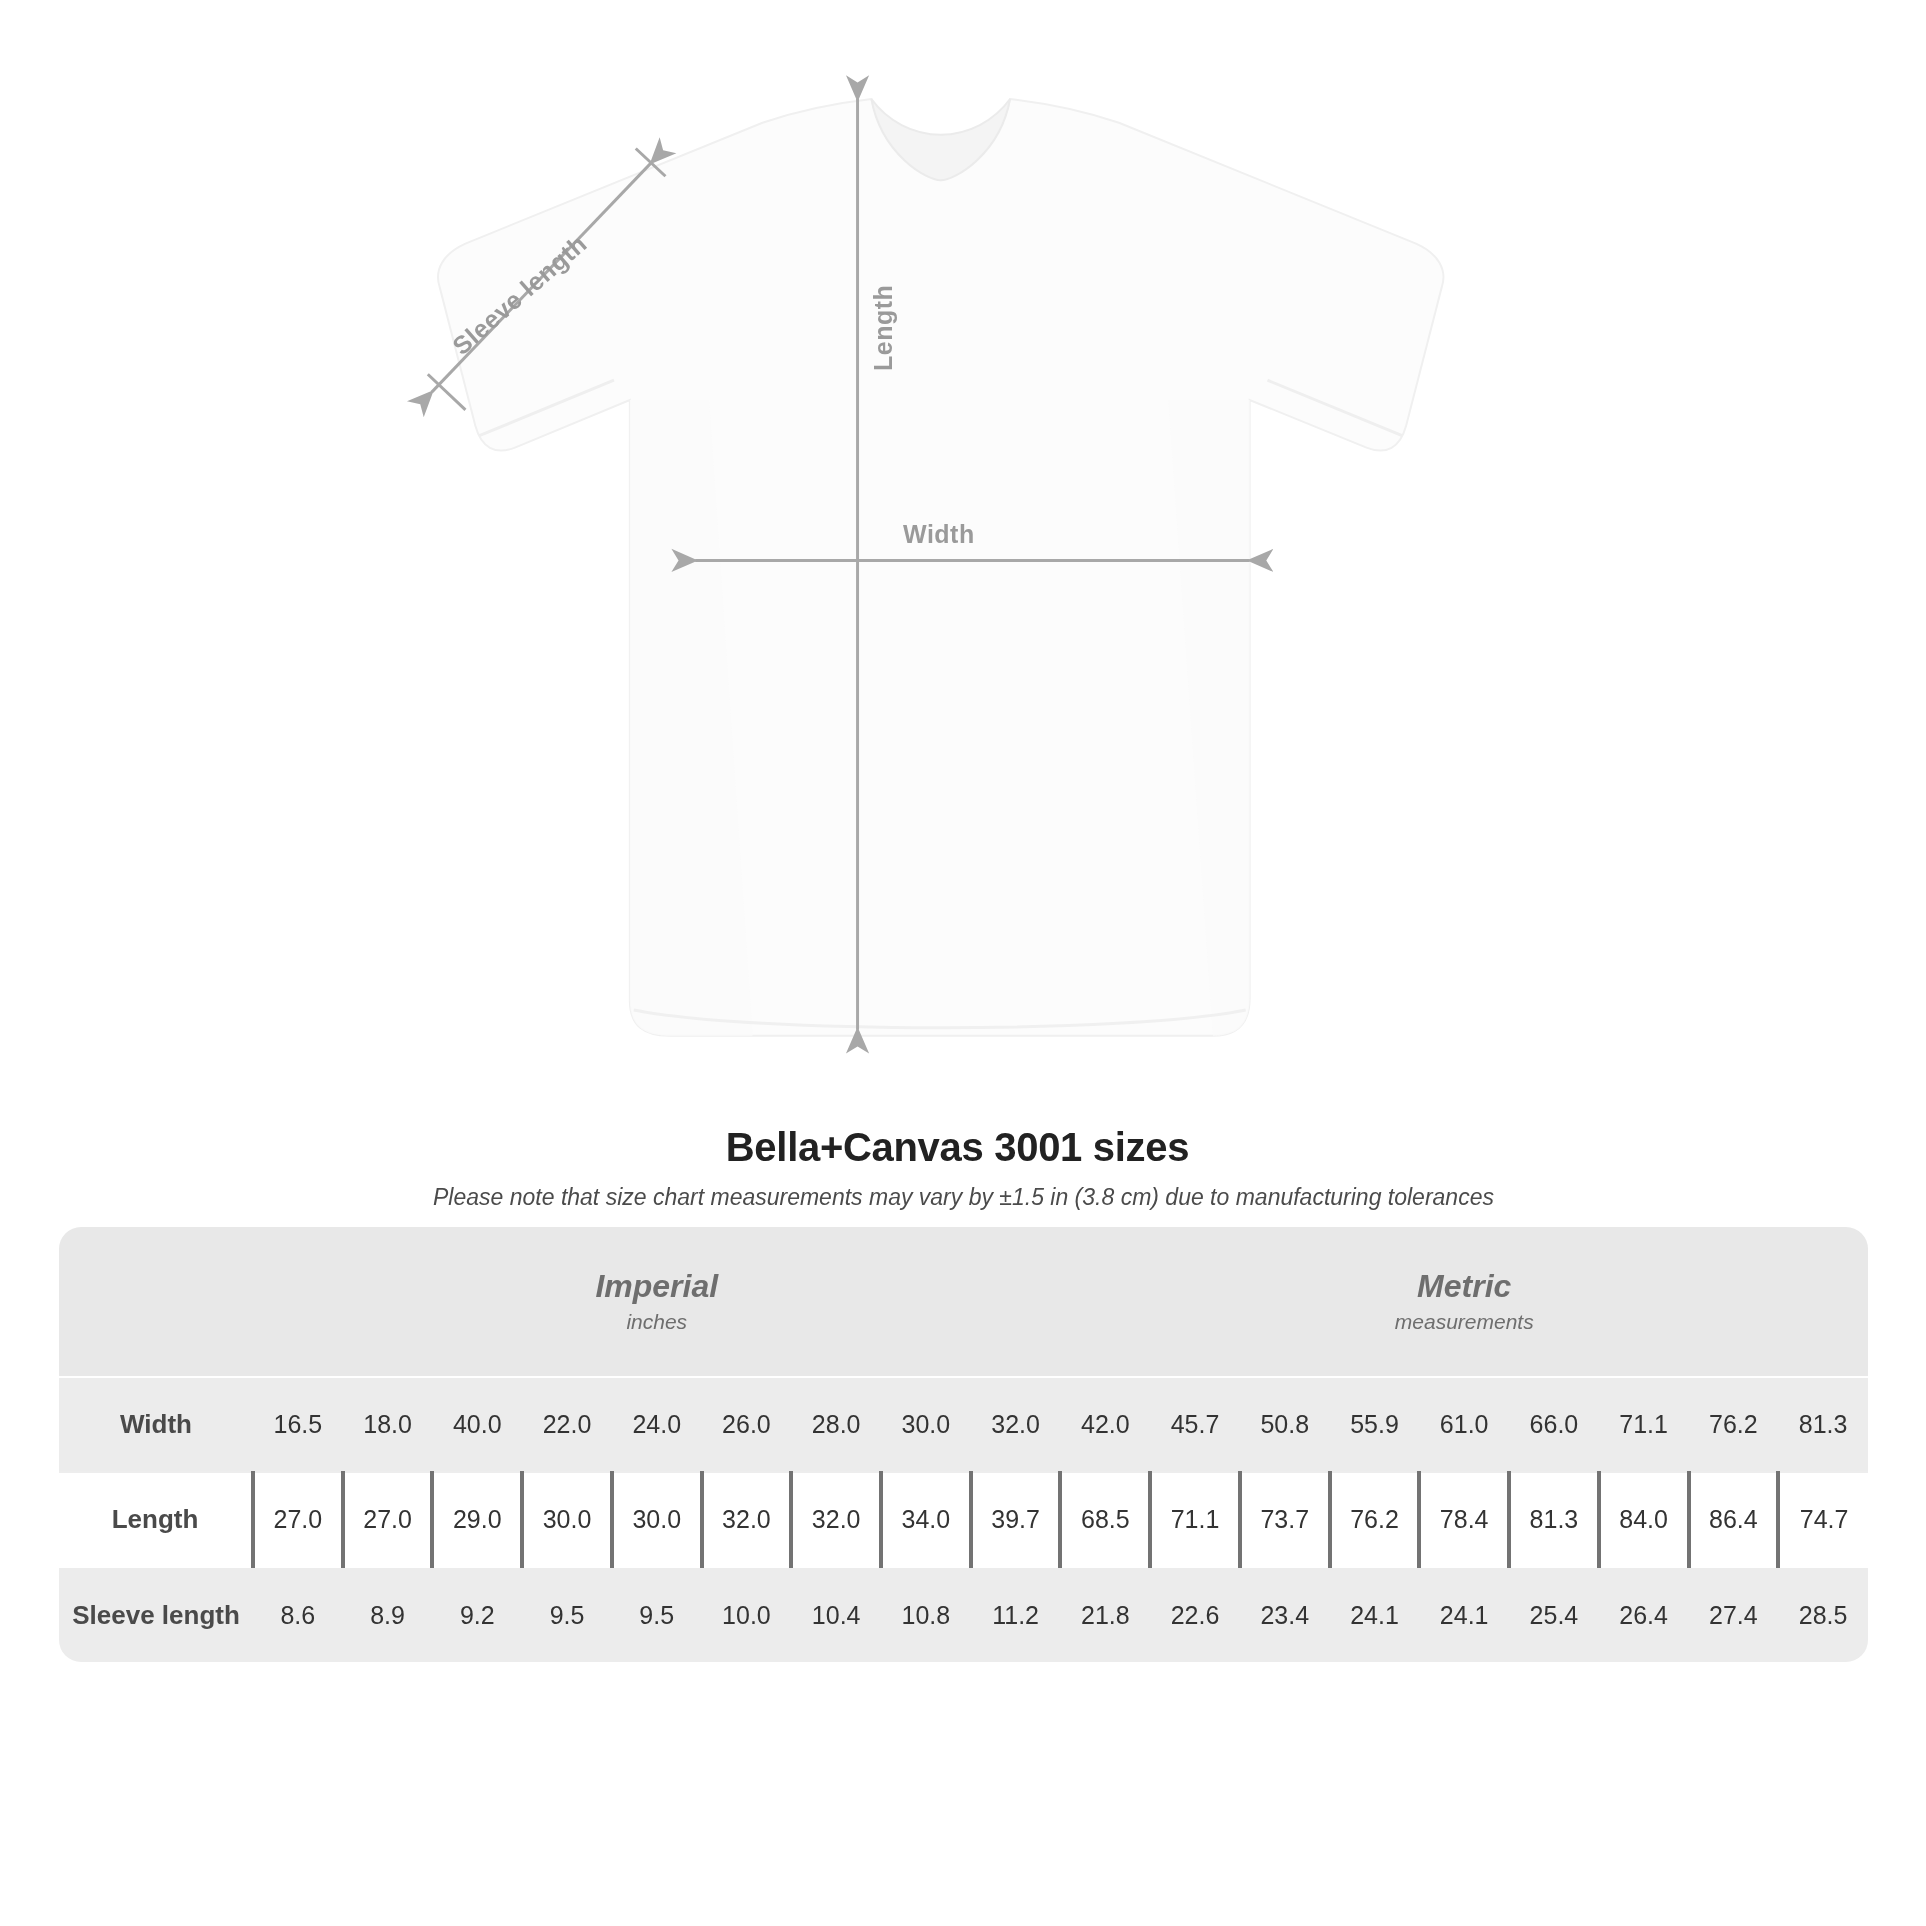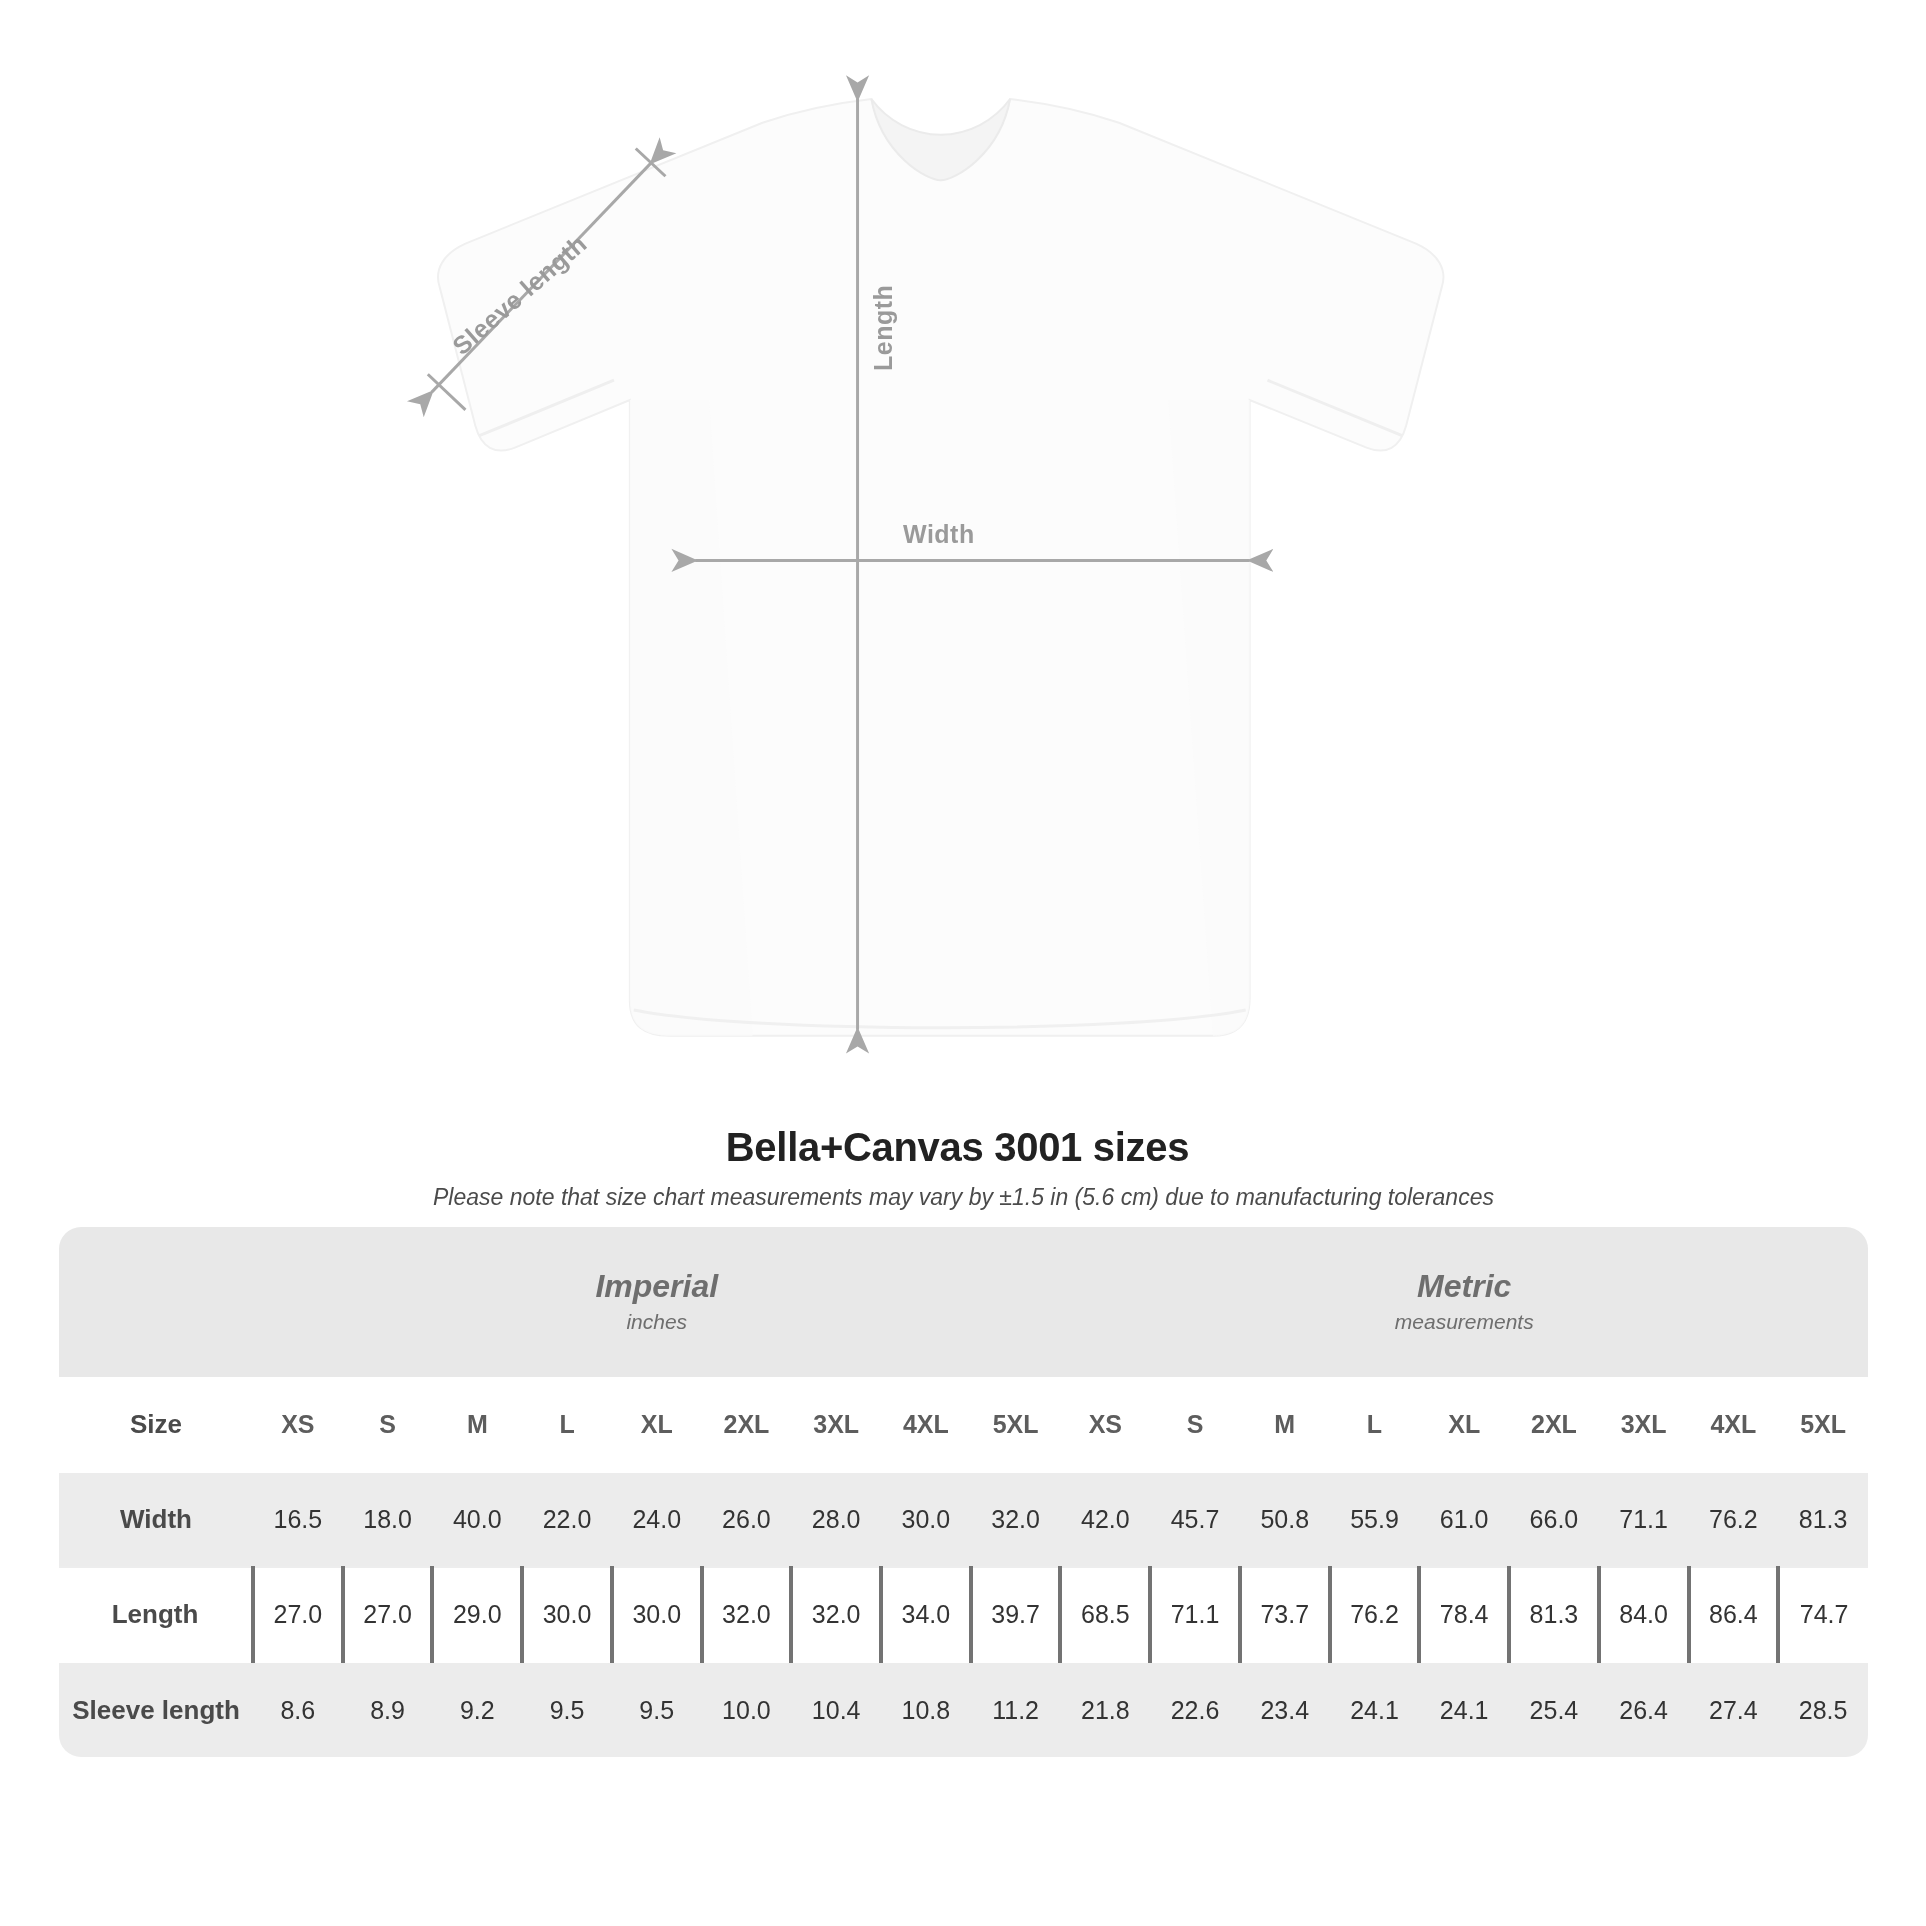--- a/index.html
+++ b/index.html
@@ -181,21 +181,21 @@
       <path d="M642,150 L672,178" stroke="#a8a8a8" stroke-width="3" fill="none"></path>
     </svg>
 
     <div class="dim-label length">Length</div>
     <div class="dim-label width">Width</div>
     <div class="dim-label sleeve">Sleeve length</div>
   </div>
 
   <div class="title-block">
     <h1 class="chart-title">Bella+Canvas 3001 sizes</h1>
-    <p class="chart-note">Please note that size chart measurements may vary by ±1.5 in (5.6 cm) due to manufacturing tolerances</p>
+    <p class="chart-note">Please note that size chart measurements may vary by ±1.5 in (3.8 cm) due to manufacturing tolerances</p>
   </div>
 
   <div class="table-wrap">
     <table class="size-table">
       <colgroup>
         <col class="col-label">
         <col span="18">
       </colgroup>
       <tbody>
         <tr class="unit-row">
@@ -203,41 +203,20 @@
           <td colspan="9">
             <div class="unit-name">Imperial</div>
             <div class="unit-sub">inches</div>
           </td>
           <td colspan="9">
             <div class="unit-name">Metric</div>
             <div class="unit-sub">measurements</div>
           </td>
         </tr>
 
-        <tr class="head-row">
-          <td class="rowlabel">Size</td>
-          <td class="vline">XS</td>
-          <td class="vline">S</td>
-          <td class="vline">M</td>
-          <td class="vline">L</td>
-          <td class="vline">XL</td>
-          <td class="vline">2XL</td>
-          <td class="vline">3XL</td>
-          <td class="vline">4XL</td>
-          <td class="vline">5XL</td>
-          <td class="vline">XS</td>
-          <td class="vline">S</td>
-          <td class="vline">M</td>
-          <td class="vline">L</td>
-          <td class="vline">XL</td>
-          <td class="vline">2XL</td>
-          <td class="vline">3XL</td>
-          <td class="vline">4XL</td>
-          <td class="vline">5XL</td>
-        </tr>
 
         <tr class="data-row row-shade hline-top">
           <td class="rowlabel">Width</td>
           <td class="vline">16.5</td>
           <td class="vline">18.0</td>
           <td class="vline">40.0</td>
           <td class="vline">22.0</td>
           <td class="vline">24.0</td>
           <td class="vline">26.0</td>
           <td class="vline">28.0</td>

